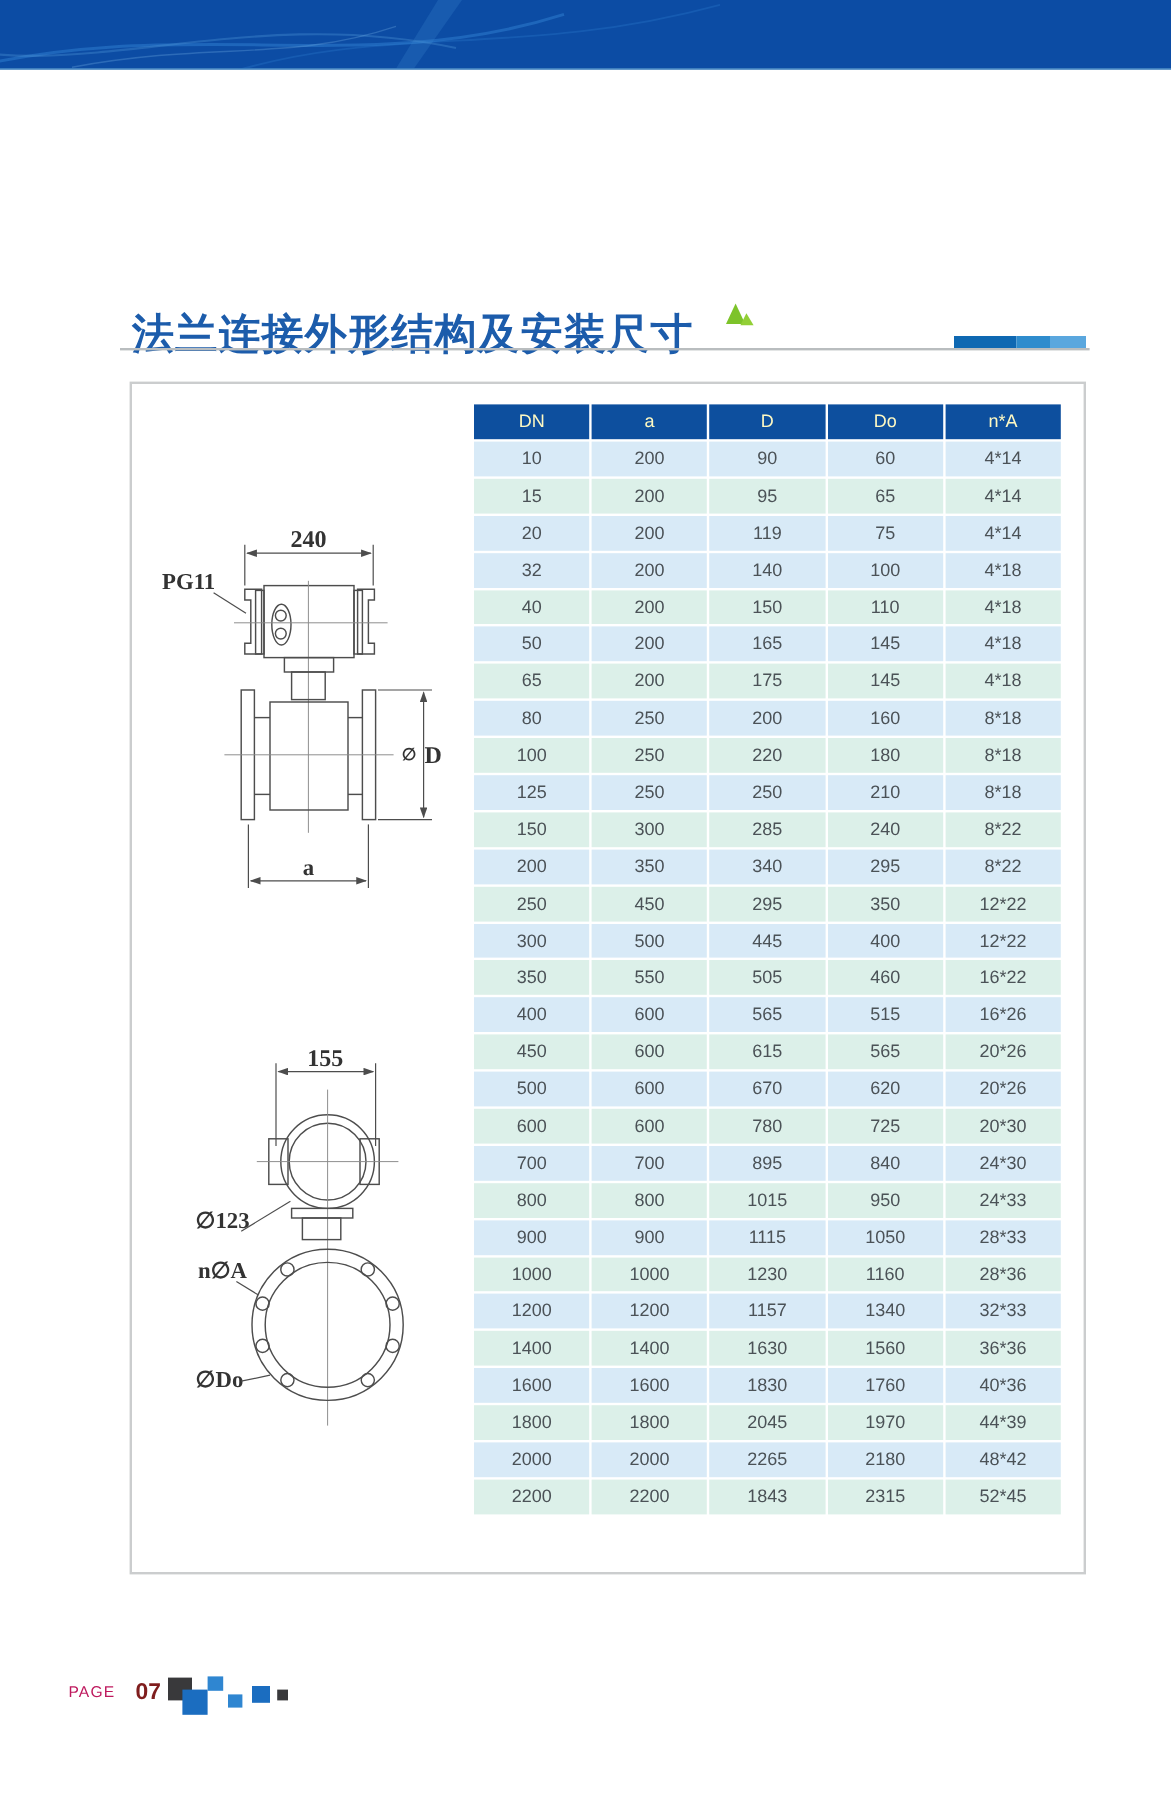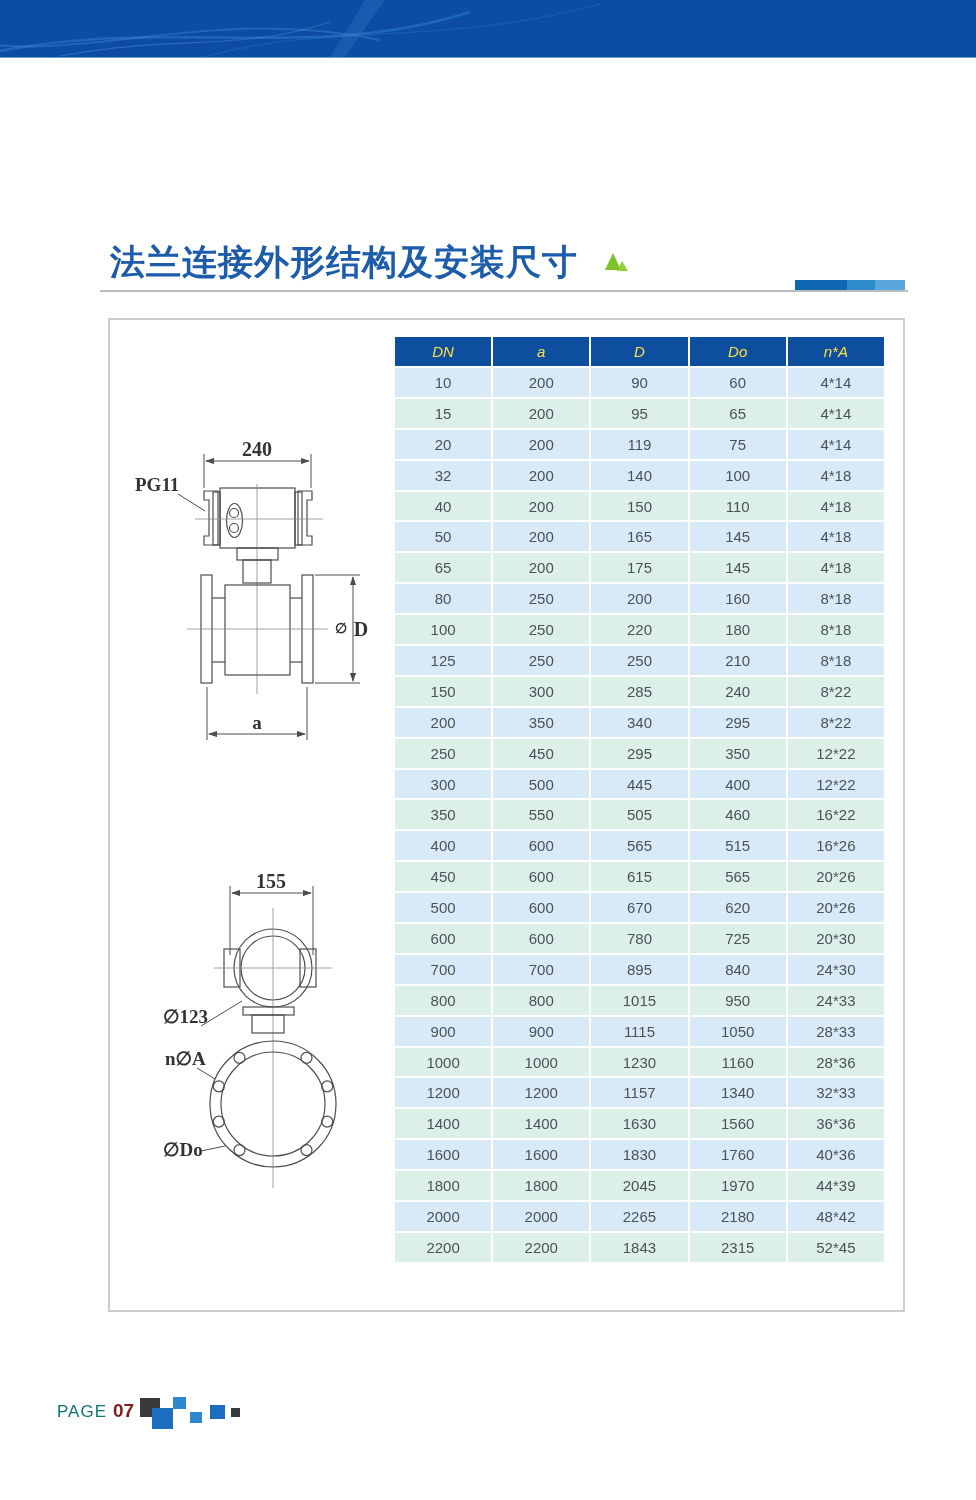--- a/index.html
+++ b/index.html
@@ -5,44 +5,44 @@
   html,body{margin:0;padding:0;background:#e8e8e8;}
   #page{position:relative;width:976px;height:1500px;background:#ffffff;overflow:hidden;
         font-family:"Liberation Sans",sans-serif;}
   .abs{position:absolute;}
   
   #edge-top{left:0;top:0;width:976px;height:2px;background:#8f9194;}
   #edge-left{left:0;top:0;width:2px;height:46px;background:#5f6164;}
   
   #band{left:0;top:100;width:976px;height:57px;background:#0c4ca4;border-bottom:1px solid #5fa0d0;}
   
-  #title{left:110px;top:243px;font-family:"DejaVu Serif","Liberation Serif",serif;
+  #title{left:110px;top:260px;font-family:"DejaVu Serif","Liberation Serif",serif;
          font-weight:bold;font-size:35px;line-height:1.1;color:#1c5cab;letter-spacing:1px;}
   #title-marker{left:603px;top:251px;}
   #title-underline{left:100px;top:290px;width:808px;height:2px;background:#b9bdbf;}
   #accent-bar{left:795px;top:280px;width:110px;height:10px;display:flex;}
   #accent-bar div{height:10px;}
   .seg1{width:52px;background:#0e68b2;}
   .seg2{width:28px;background:#2e8ccd;}
   .seg3{width:30px;background:#5aa7de;}
   
   #panel{left:108px;top:318px;width:797px;height:994px;border:2px solid #cbcdce;background:#fff;box-sizing:border-box;}
   
   #dim-table{position:absolute;left:283px;top:15px;width:493px;border-collapse:separate;border-spacing:2px;table-layout:fixed;}
-  #dim-table th{background:#0d4f9e;color:#fde047;font-size:15px;font-weight:normal;height:27px;text-align:center;font-style:italic;}
+  #dim-table th{background:#0d4f9e;color:#fef9c3;font-size:15px;font-weight:normal;height:27px;text-align:center;}
   #dim-table td{font-size:15px;color:#4b5257;height:26.9px;text-align:center;}
   tr.r-blue td{background:#d8eaf7;}
   tr.r-green td{background:#dcf0e9;}
   
   svg text{font-family:"Liberation Serif","DejaVu Serif",serif;font-weight:bold;fill:#333;}
   .thin{stroke:#8a8a8a;stroke-width:0.8;}
   .ln{stroke:#4d4d4d;stroke-width:1.2;fill:none;}
   .dim{stroke:#4d4d4d;stroke-width:1;fill:none;}
   
-  #footer-label{left:57px;top:1402px;font-size:17px;letter-spacing:1px;color:#0f766e;}
+  #footer-label{left:57px;top:1402px;font-size:13px;letter-spacing:1px;color:#be185d;}
   #footer-num{left:113px;top:1400px;font-size:19px;font-weight:bold;color:#7f1d1d;}
   .sq{position:absolute;}
 </style>
 </head>
 <body>
 
 <div id="page">
 
   <div class="abs" id="edge-top"></div>
   <div class="abs" id="edge-left"></div>

